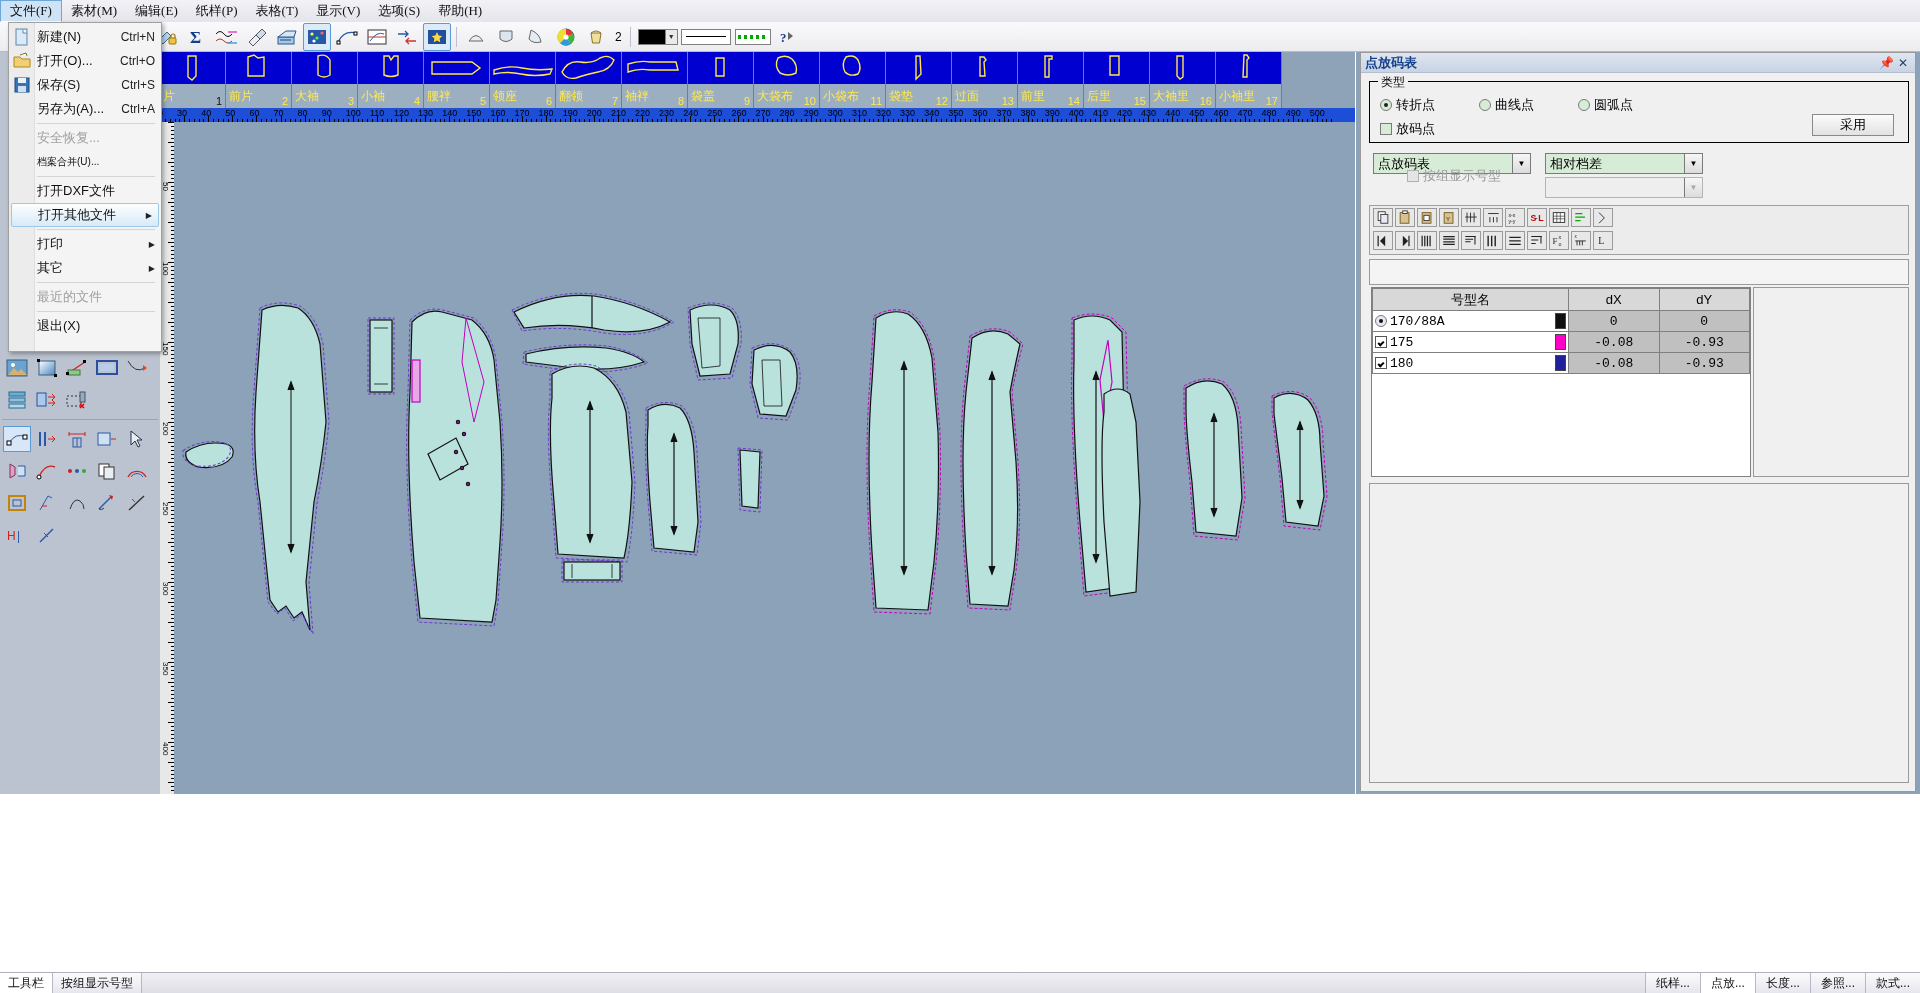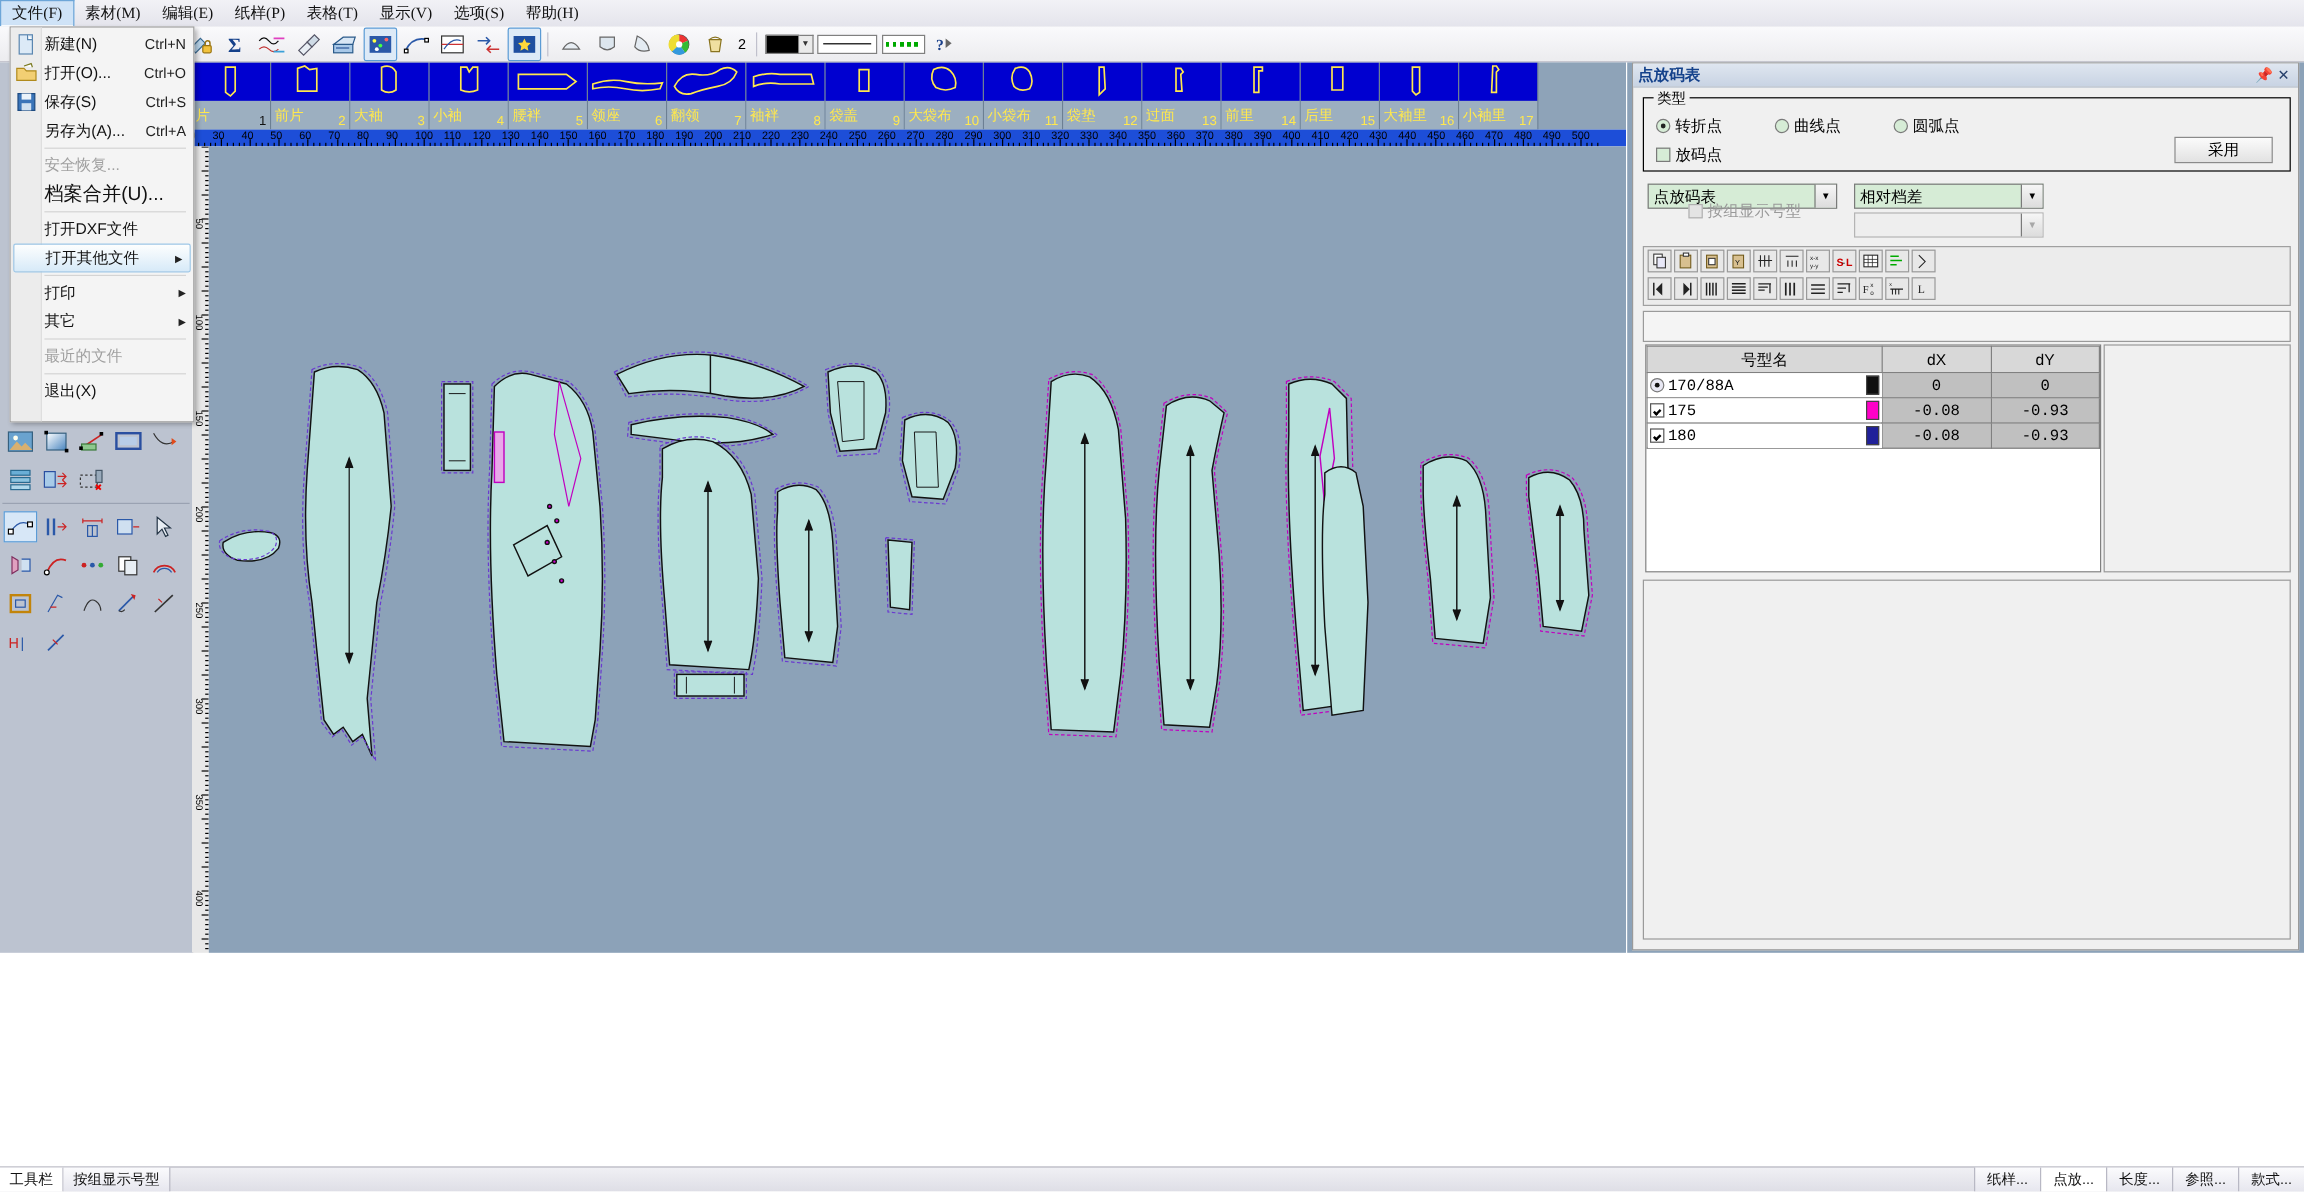--- a/index.html
+++ b/index.html
@@ -1586,21 +1586,21 @@
           <span style="font-size: 12px; color: rgb(34, 34, 34); padding-right: 6px;">Ctrl+S</span>
         </div>
         <div style="height: 24px; display: flex; align-items: center; position: relative; padding-left: 28px; font-size: 13px; color: rgb(17, 17, 17); box-sizing: border-box;">
           <span style="flex: 1 1 0%;">另存为(A)...</span>
           <span style="font-size: 12px; color: rgb(34, 34, 34); padding-right: 6px;">Ctrl+A</span>
         </div>
         <div style="height: 1px; background: rgb(212, 212, 212); margin: 2px 6px 2px 28px;"></div>
         <div style="height: 24px; display: flex; align-items: center; position: relative; padding-left: 28px; font-size: 13px; color: rgb(160, 160, 160); box-sizing: border-box;">
           <span style="flex: 1 1 0%;">安全恢复...</span>
         </div>
-        <div style="height: 24px; display: flex; align-items: center; position: relative; padding-left: 28px; font-size: 16px; color: rgb(17, 17, 17); box-sizing: border-box;">
+        <div style="height: 24px; display: flex; align-items: center; position: relative; padding-left: 28px; font-size: 10px; color: rgb(17, 17, 17); box-sizing: border-box;">
           <span style="flex: 1 1 0%;">档案合并(U)...</span>
         </div>
         <div style="height: 1px; background: rgb(212, 212, 212); margin: 2px 6px 2px 28px;"></div>
         <div style="height: 24px; display: flex; align-items: center; position: relative; padding-left: 28px; font-size: 13px; color: rgb(17, 17, 17); box-sizing: border-box;">
           <span style="flex: 1 1 0%;">打开DXF文件</span>
         </div>
         <div style="height: 24px; display: flex; align-items: center; position: relative; padding-left: 26px; font-size: 13px; color: rgb(17, 17, 17); box-sizing: border-box; background: linear-gradient(rgb(253, 254, 254), rgb(215, 234, 248)); border: 1px solid rgb(158, 200, 232); border-radius: 2px; margin-left: 2px; margin-right: 2px;">
           <span style="flex: 1 1 0%;">打开其他文件</span>
           <span style="font-size: 8px; color: rgb(34, 34, 34); padding-right: 6px;">▶</span>
         </div>

